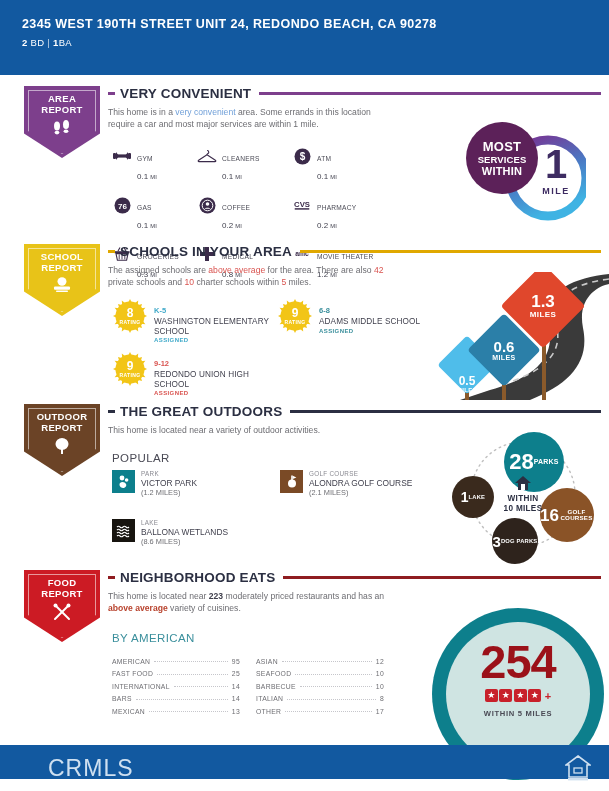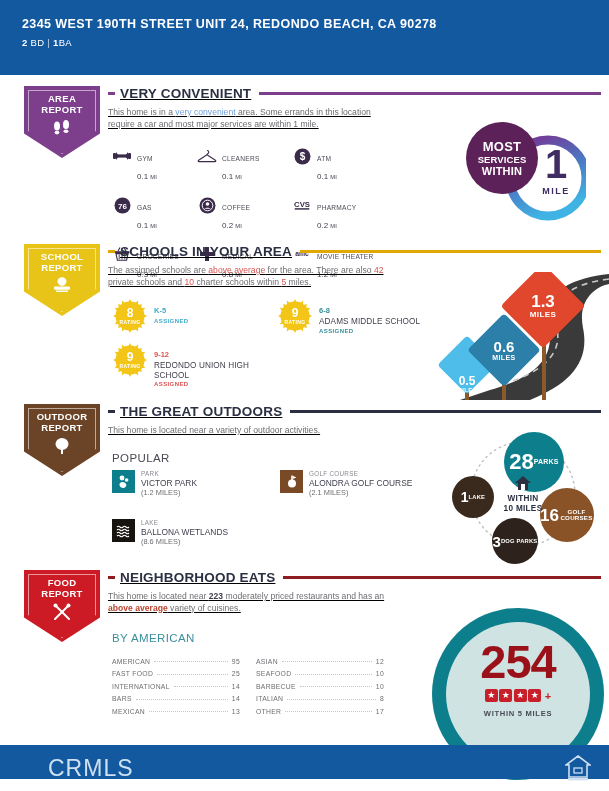--- a/index.html
+++ b/index.html
@@ -37,21 +37,21 @@
   .shield-inner {
     position:absolute; left:4px; top:4px; right:4px; bottom:4px;
     border:1px solid rgba(255,255,255,.55);
     -webkit-clip-path: polygon(0 0,100% 0,100% 64%,50% 100%,0 64%);
     clip-path: polygon(0 0,100% 0,100% 64%,50% 100%,0 64%);
     pointer-events:none;
   }
   .shield-text { position:relative; color:#fff; font-size:9.5px; font-weight:bold; line-height:10.5px; text-align:center; letter-spacing:.3px; z-index:2;}
   .shield-icon { position:relative; margin-top:4px; z-index:2; }
 
-  .sect-head { position:absolute; left:108px; top:0; right:8px;text-decoration:underline; }
+  .sect-head { position:absolute; left:108px; top:0; right:8px; }
   .sect-title-row { display:flex; align-items:center; }
   .sect-dash { width:7px; height:2.5px; margin-right:5px; }
   .sect-title { font-size:13.5px; font-weight:bold; color:#2b2f42; letter-spacing:.2px; white-space:nowrap; }
   .sect-rule { flex:1; height:2.5px; margin-left:8px; }
   .sect-desc { margin-top:6px; font-size:8.6px; line-height:11.6px; color:#6d6d72; width:270px; }
   .sect-desc b { font-weight:bold; }
 
   
   .amen-grid { position:absolute; left:112px; display:grid; grid-template-columns:85px 95px 100px; row-gap:12px; }
   .amen { display:flex; align-items:flex-start; }
@@ -384,20 +384,21 @@
           </g>
               </g>
             </svg>
           <span class="txt">
               <span class="n">8</span>
               <span class="r">RATING</span>
             </span>
         </span>
         <span class="tx">
           <span class="grade" style="color:#3fa9c9;">K-5</span>
+          <div class="nm">WASHINGTON ELEMENTARY SCHOOL</div>
           <div class="asg" style="color:#3fa9c9;">ASSIGNED</div>
         </span>
       </div>
 
       <div class="school">
         <span class="starburst">
           <svg width="36" height="36" viewBox="0 0 36 36">
               <g fill="#f2c517">
                 <circle cx="18" cy="18" r="14.5"></circle>
                 <g>

